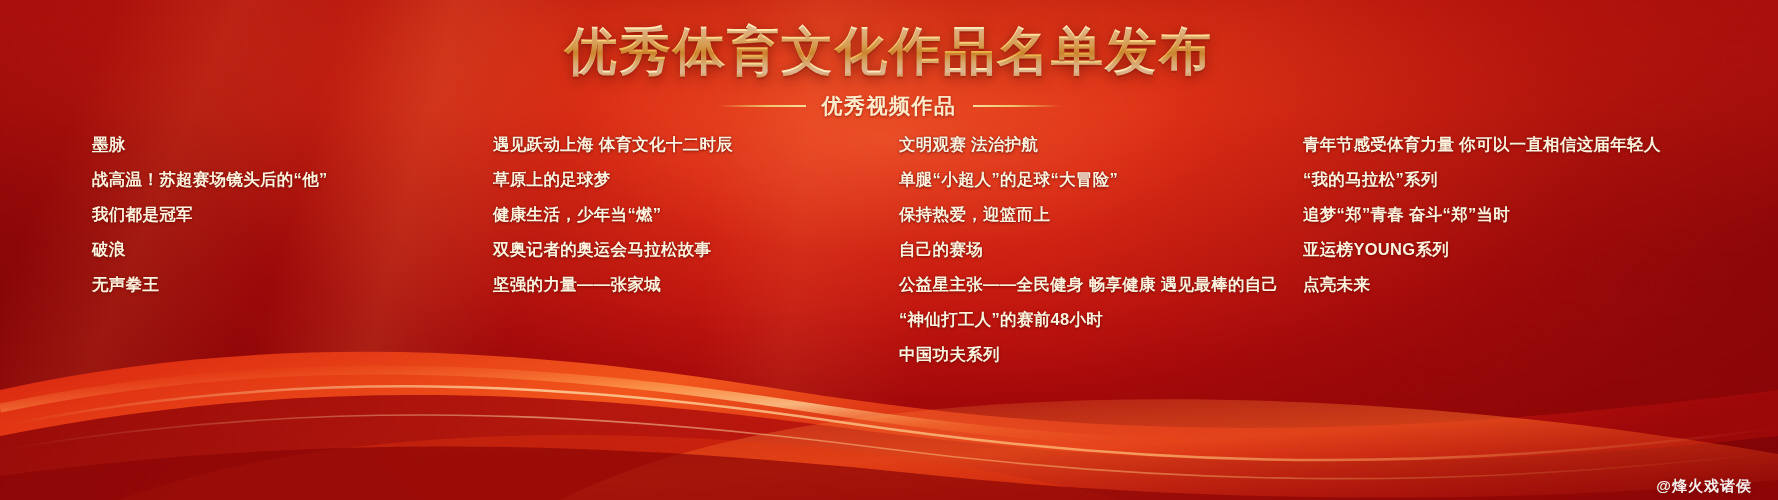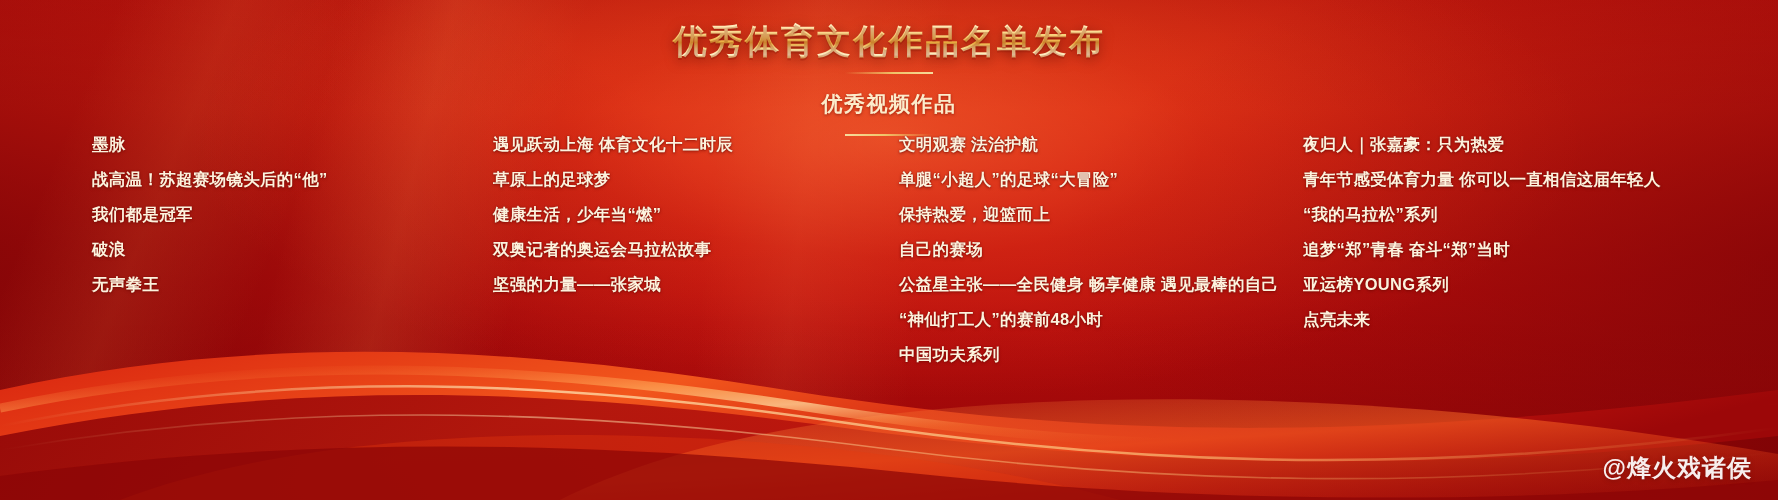--- a/index.html
+++ b/index.html
@@ -48,36 +48,36 @@
   }
 
   
   .ribbons{ position:absolute; left:0; right:0; bottom:0; height:260px; }
   .ribbons svg{ display:block; width:100%; height:100%; }
 
   
   .header{ position:absolute; left:0; right:0; top:22px; text-align:center; }
 
   .main-title{
-    font-size:34px;
+    font-size:52px;
     font-weight:bold;
     letter-spacing:2px;
     line-height:1.12;
     background:linear-gradient(180deg,#fff3d0 0%,#ffe3a4 18%,#f6c96c 40%,#e8a93c 54%,#f7d98f 70%,#ffeec4 86%,#e5ab45 100%);
     -webkit-background-clip:text; background-clip:text;
     -webkit-text-fill-color:transparent; color:transparent;
     text-shadow:0 2px 0 rgba(120,20,0,.25);
     filter:drop-shadow(0 3px 6px rgba(90,8,0,.55));
     display:inline-block;
     padding:0 4px;
   }
 
   .sub-wrap{
     margin-top:12px;
-    display:flex; align-items:center; justify-content:center; gap:16px;flex-direction:column;
+    display:flex; align-items:center; justify-content:center; gap:16px;
   }
   .sub-line{
     width:88px; height:2px;
     background:linear-gradient(90deg, rgba(245,205,120,0) 0%, #f0c469 55%, #f7dc9d 100%);
   }
   .sub-line.right{
     background:linear-gradient(270deg, rgba(245,205,120,0) 0%, #f0c469 55%, #f7dc9d 100%);
   }
   .sub-title{
     font-size:21px; font-weight:bold; letter-spacing:1.5px;
@@ -108,22 +108,22 @@
     line-height:1;
     margin-bottom:18.5px;
     white-space:nowrap;
     text-shadow:0 1px 3px rgba(110,8,0,.75), 0 0 1px rgba(110,8,0,.9);
     letter-spacing:.3px;
   }
 
   
   .watermark{
     position:absolute;
-    right:26px; bottom:16px;
-    font-size:24px;
+    right:26px; bottom:4px;
+    font-size:15px;
     font-weight:bold;
     color:rgba(255,255,255,.93);
     letter-spacing:1px;
     text-shadow:0 1px 4px rgba(90,5,0,.5);
   }
 </style>
 </head>
 <body>
 
 <div class="stage">
@@ -209,21 +209,20 @@
       <div class="entry">文明观赛 法治护航</div>
       <div class="entry">单腿“小超人”的足球“大冒险”</div>
       <div class="entry">保持热爱，迎篮而上</div>
       <div class="entry">自己的赛场</div>
       <div class="entry">公益星主张——全民健身 畅享健康 遇见最棒的自己</div>
       <div class="entry">“神仙打工人”的赛前48小时</div>
       <div class="entry">中国功夫系列</div>
     </div>
 
     <div class="col col-4">
-      <div class="entry">夜归人｜张嘉豪：只为热爱</div>
       <div class="entry">青年节感受体育力量 你可以一直相信这届年轻人</div>
       <div class="entry">“我的马拉松”系列</div>
       <div class="entry">追梦“郑”青春 奋斗“郑”当时</div>
       <div class="entry">亚运榜YOUNG系列</div>
       <div class="entry">点亮未来</div>
     </div>
 
   </div>
 
   <div class="watermark">@烽火戏诸侯</div>

